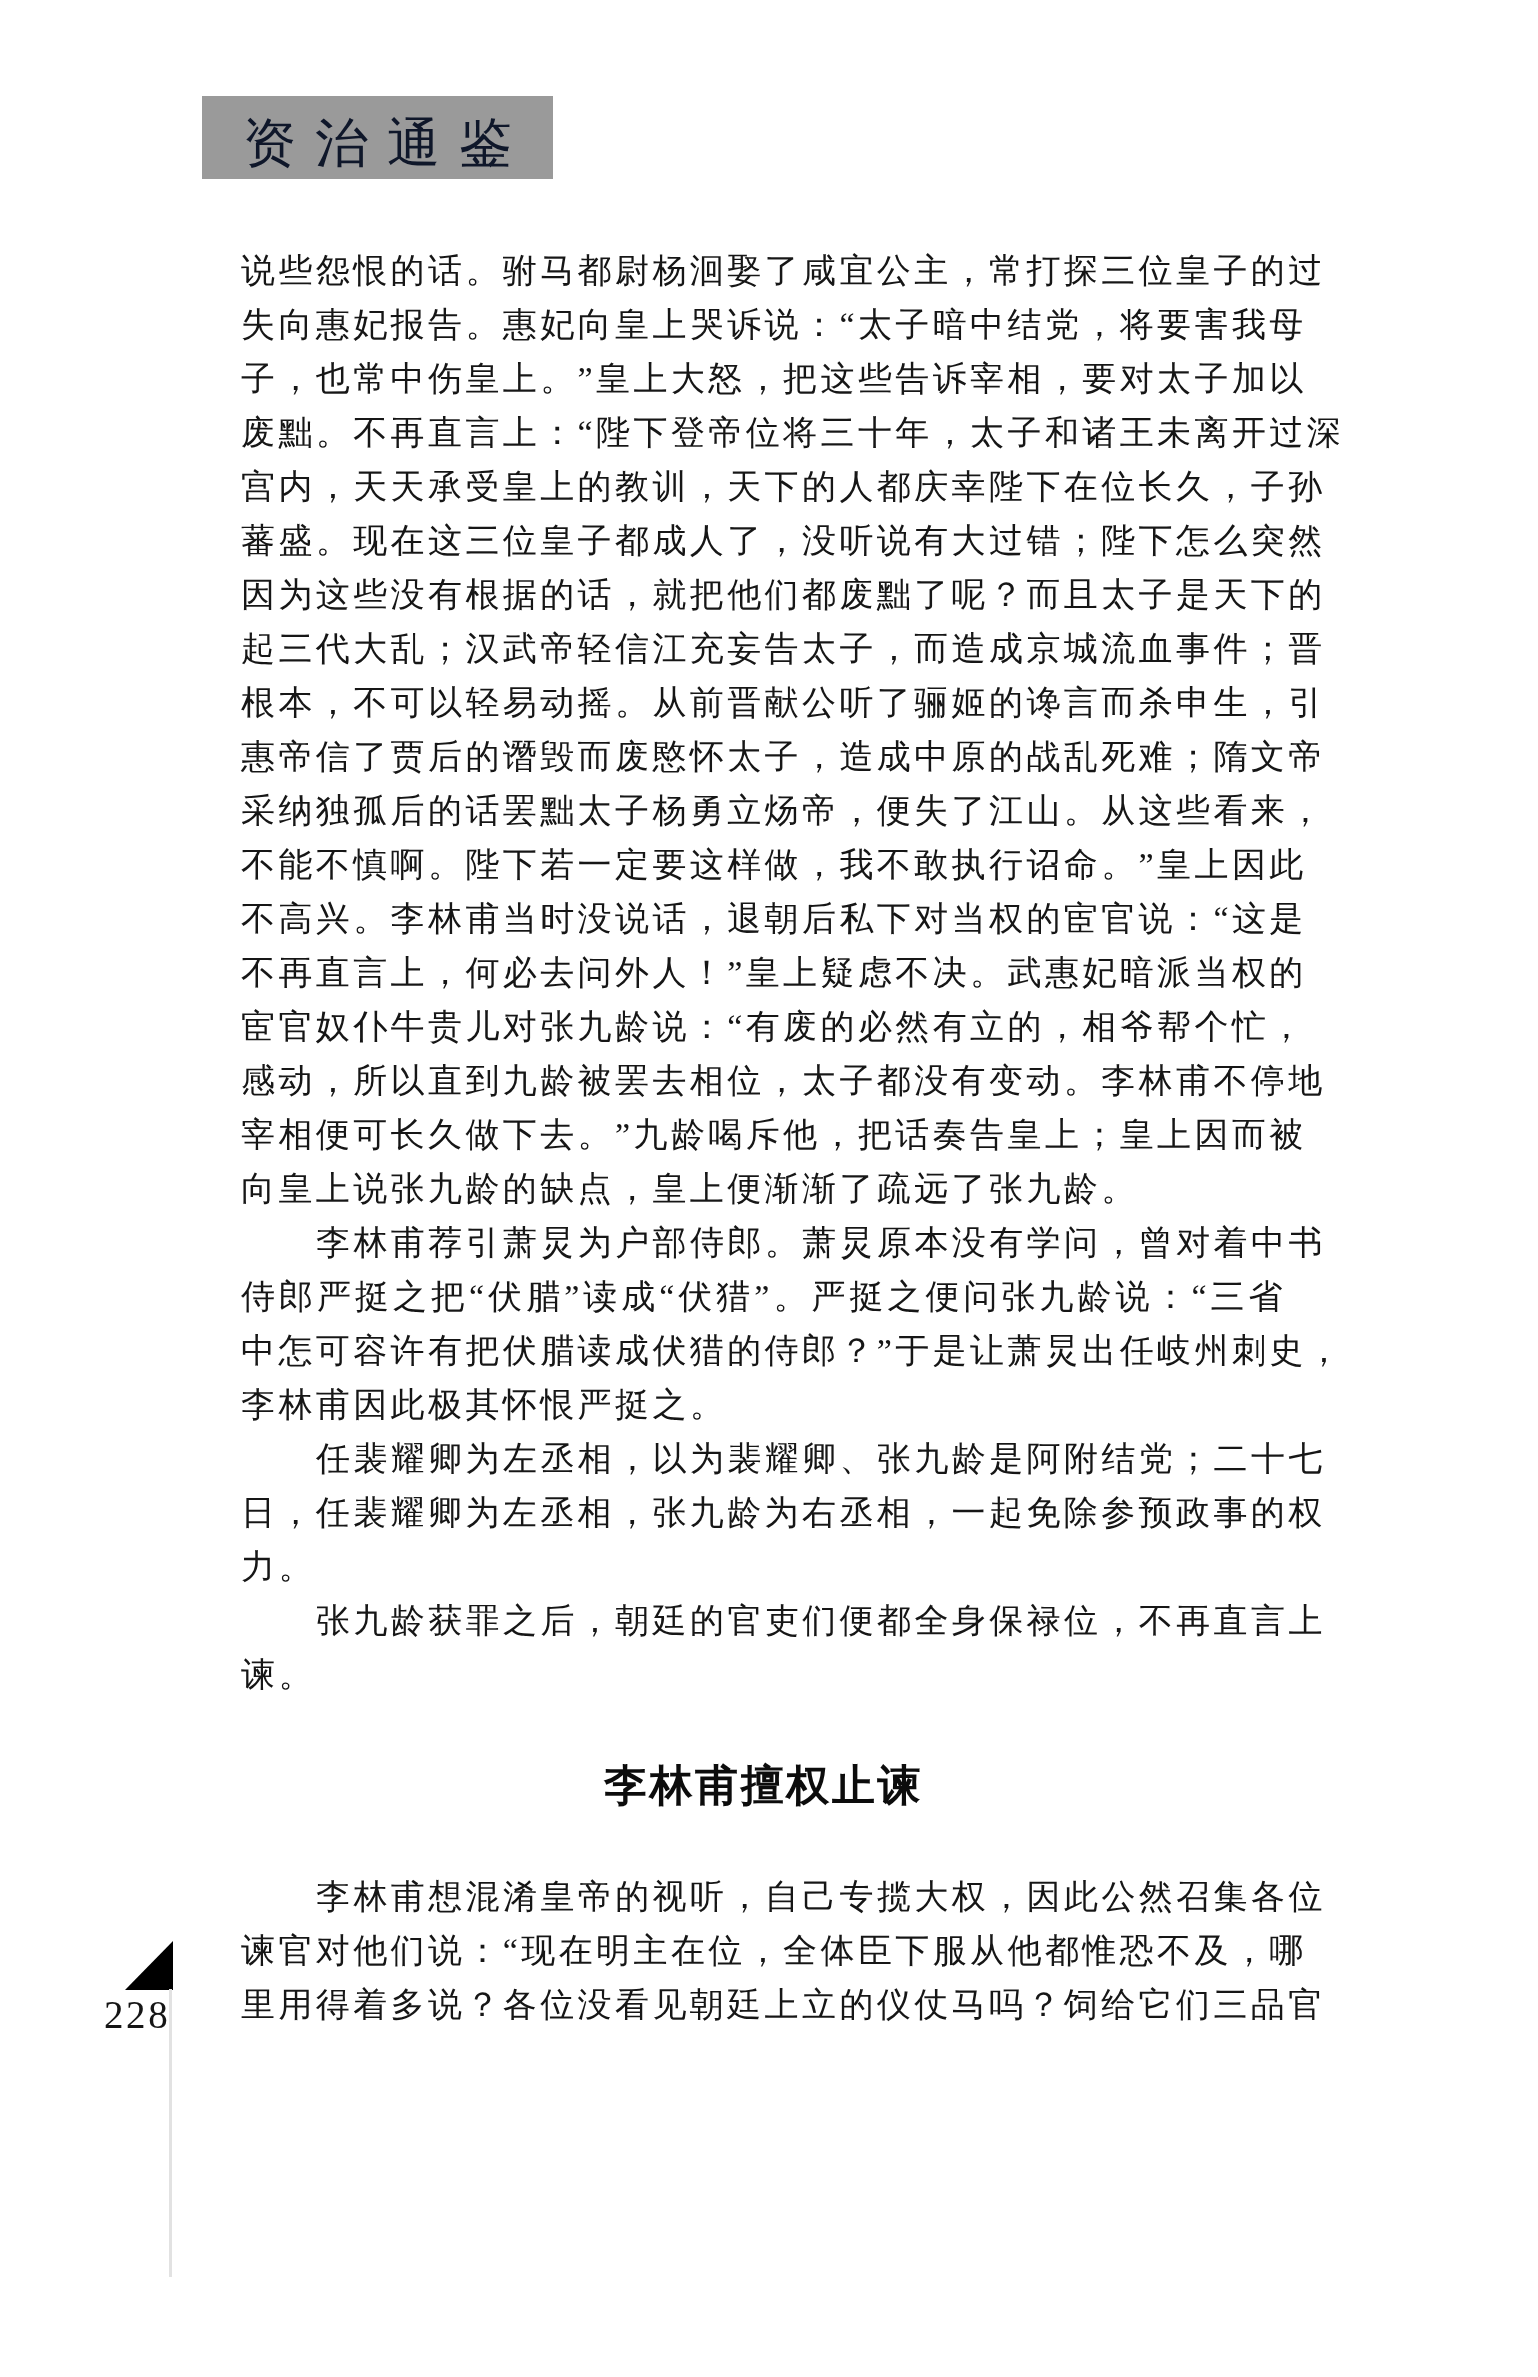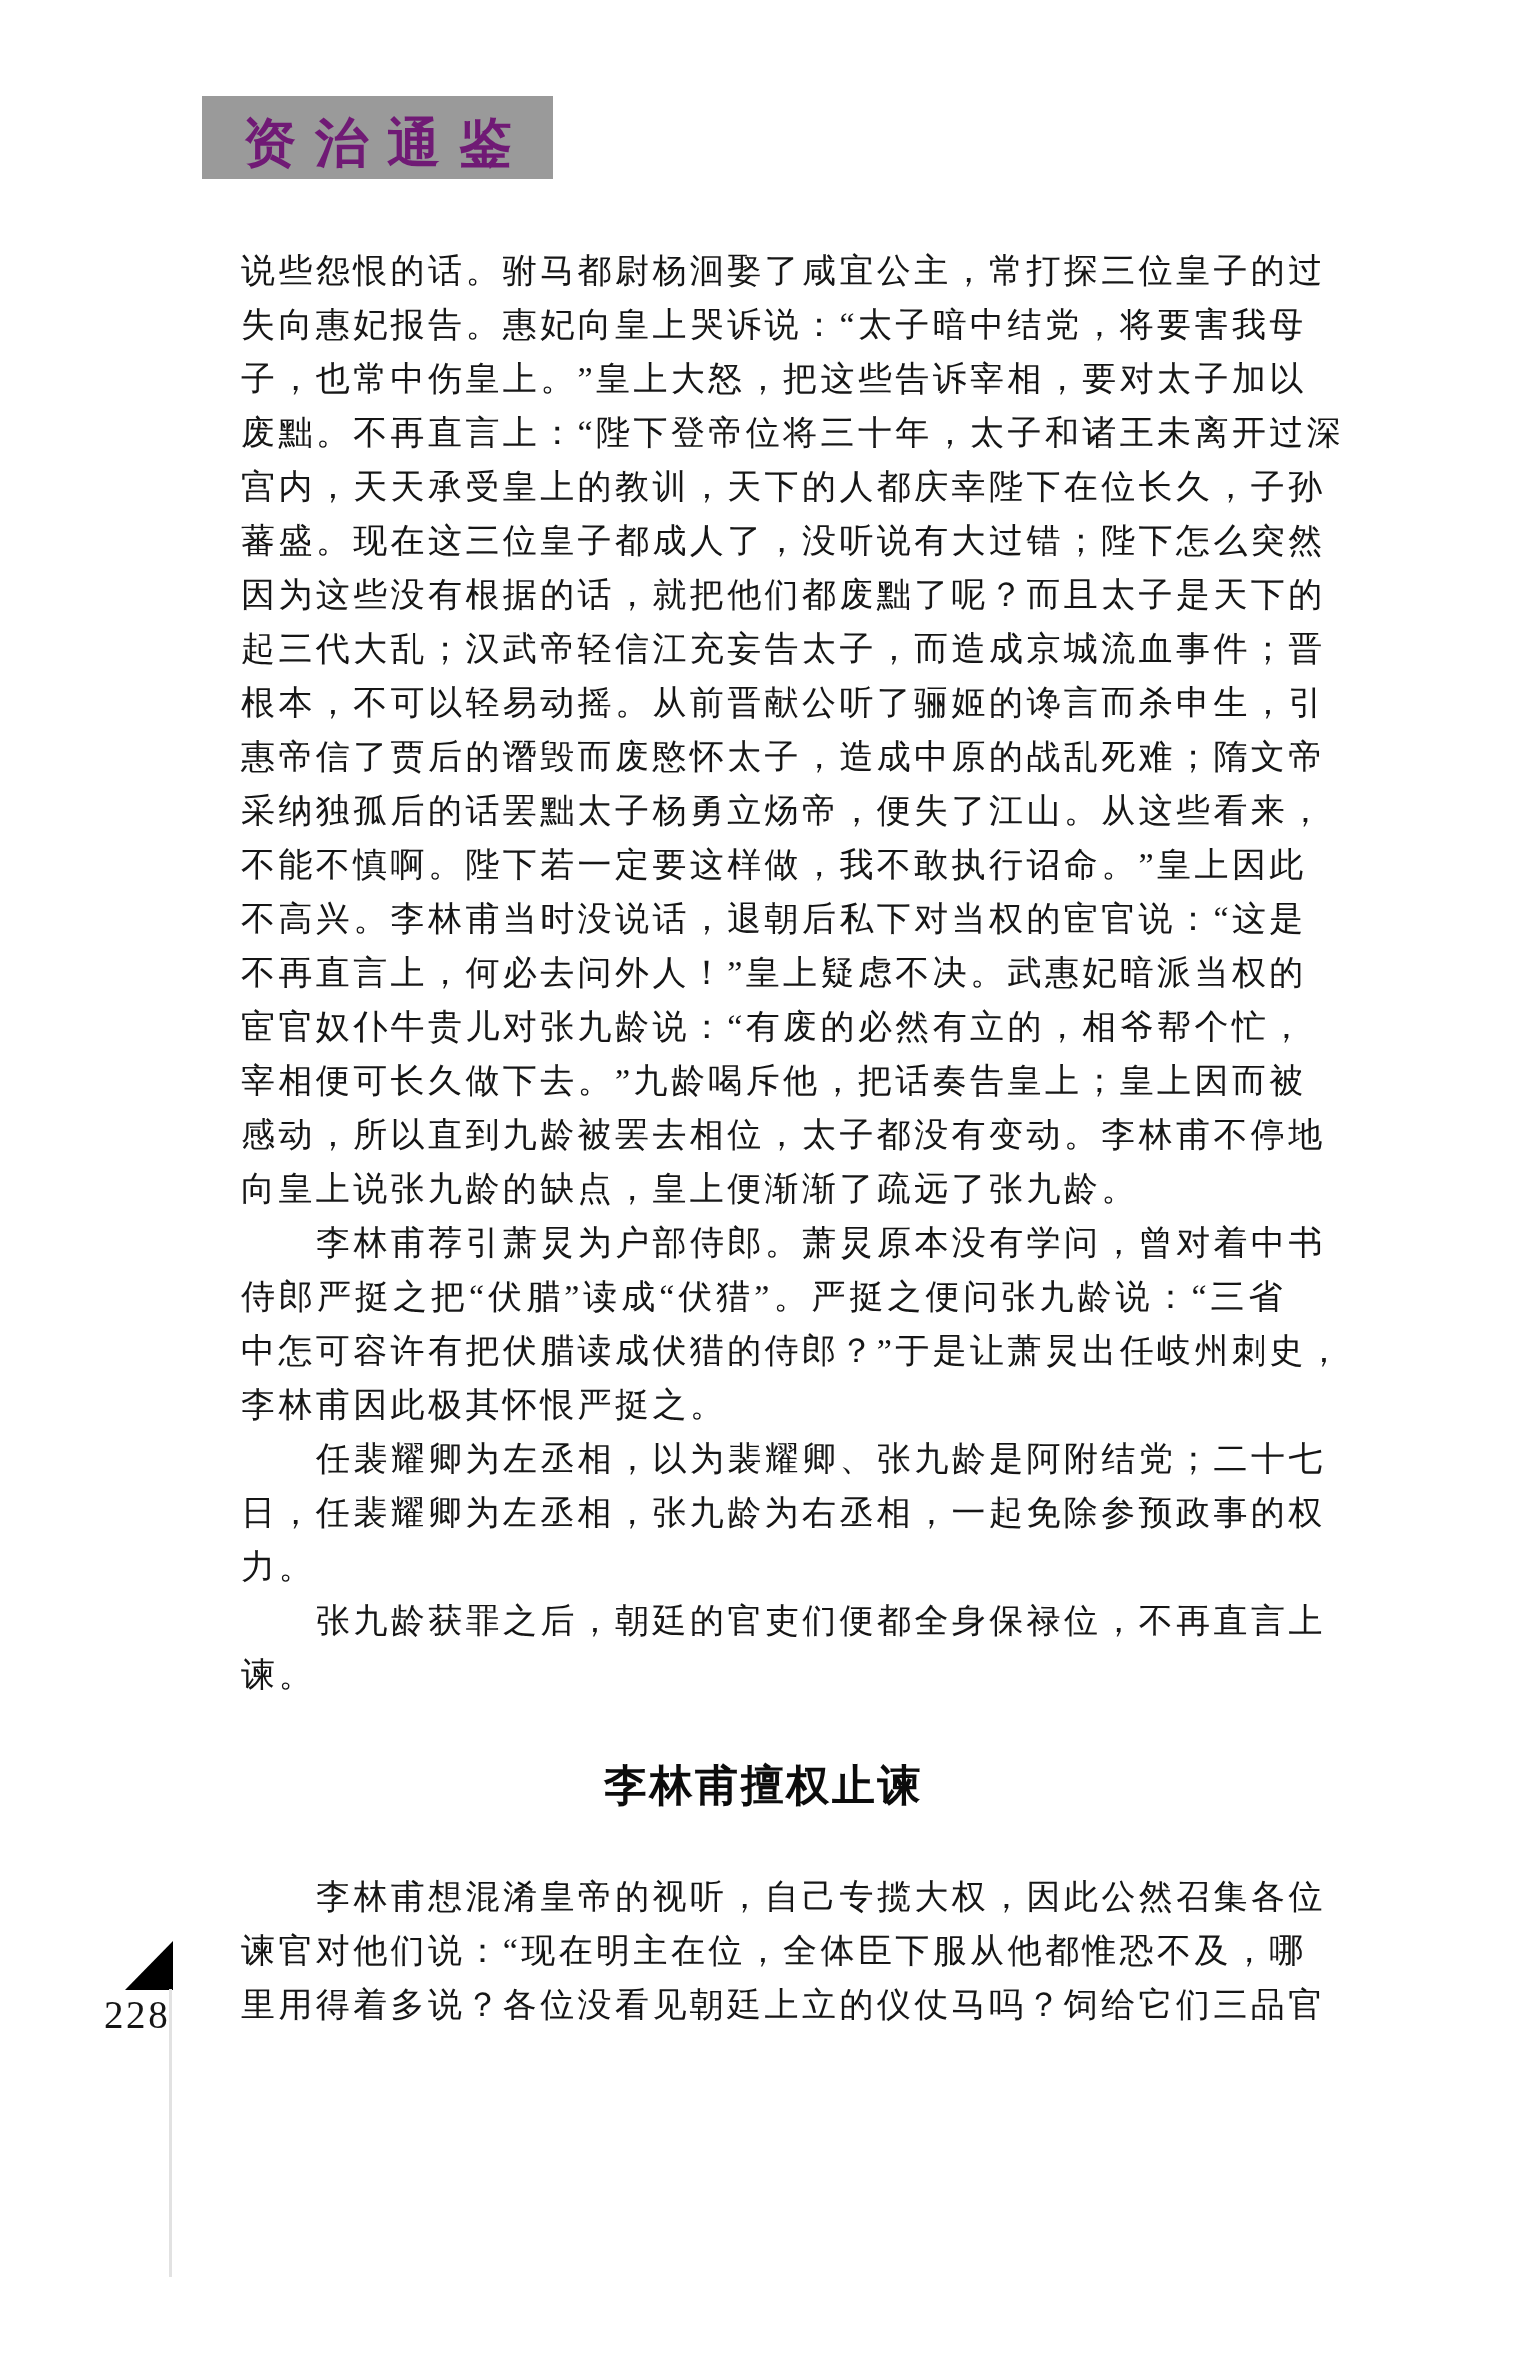--- a/index.html
+++ b/index.html
@@ -13,23 +13,23 @@
   }
   
   .banner{
     position:absolute;left:202px;top:96px;
     width:351px;height:83px;
     background:#9a9a9a;
     display:flex;align-items:center;justify-content:center;
   }
   .banner .title{
     font-family:"Liberation Sans","DejaVu Sans",sans-serif;
-    font-weight:700;
+    font-weight:400;
     font-size:53px;
-    color:#701a75;
+    color:#0f172a;
     letter-spacing:19px;
     text-indent:19px;
     padding-top:12px;
     white-space:nowrap;
   }
   
   .textblock{
     position:absolute;left:241px;width:1045px;
     font-size:34px;line-height:54px;
     letter-spacing:3.4px;
@@ -95,22 +95,22 @@
       <div class="ln">蕃盛。现在这三位皇子都成人了，没听说有大过错；陛下怎么突然</div>
       <div class="ln">因为这些没有根据的话，就把他们都废黜了呢？而且太子是天下的</div>
       <div class="ln">起三代大乱；汉武帝轻信江充妄告太子，而造成京城流血事件；晋</div>
       <div class="ln">根本，不可以轻易动摇。从前晋献公听了骊姬的谗言而杀申生，引</div>
       <div class="ln">惠帝信了贾后的谮毁而废愍怀太子，造成中原的战乱死难；隋文帝</div>
       <div class="ln">采纳独孤后的话罢黜太子杨勇立炀帝，便失了江山。从这些看来，</div>
       <div class="ln">不能不慎啊。陛下若一定要这样做，我不敢执行诏命。”皇上因此</div>
       <div class="ln">不高兴。李林甫当时没说话，退朝后私下对当权的宦官说：“这是</div>
       <div class="ln">不再直言上，何必去问外人！”皇上疑虑不决。武惠妃暗派当权的</div>
       <div class="ln">宦官奴仆牛贵儿对张九龄说：“有废的必然有立的，相爷帮个忙，</div>
+      <div class="ln">感动，所以直到九龄被罢去相位，太子都没有变动。李林甫不停地</div>
       <div class="ln">宰相便可长久做下去。”九龄喝斥他，把话奏告皇上；皇上因而被</div>
-      <div class="ln">感动，所以直到九龄被罢去相位，太子都没有变动。李林甫不停地</div>
       <div class="ln end">向皇上说张九龄的缺点，皇上便渐渐了疏远了张九龄。</div>
     </div>
     <div>
       <div class="ln first">李林甫荐引萧炅为户部侍郎。萧炅原本没有学问，曾对着中书</div>
       <div class="ln">侍郎严挺之把“伏腊”读成“伏猎”。严挺之便问张九龄说：“三省</div>
       <div class="ln">中怎可容许有把伏腊读成伏猎的侍郎？”于是让萧炅出任岐州刺史，</div>
       <div class="ln end">李林甫因此极其怀恨严挺之。</div>
     </div>
     <div>
       <div class="ln first">任裴耀卿为左丞相，以为裴耀卿、张九龄是阿附结党；二十七</div>

